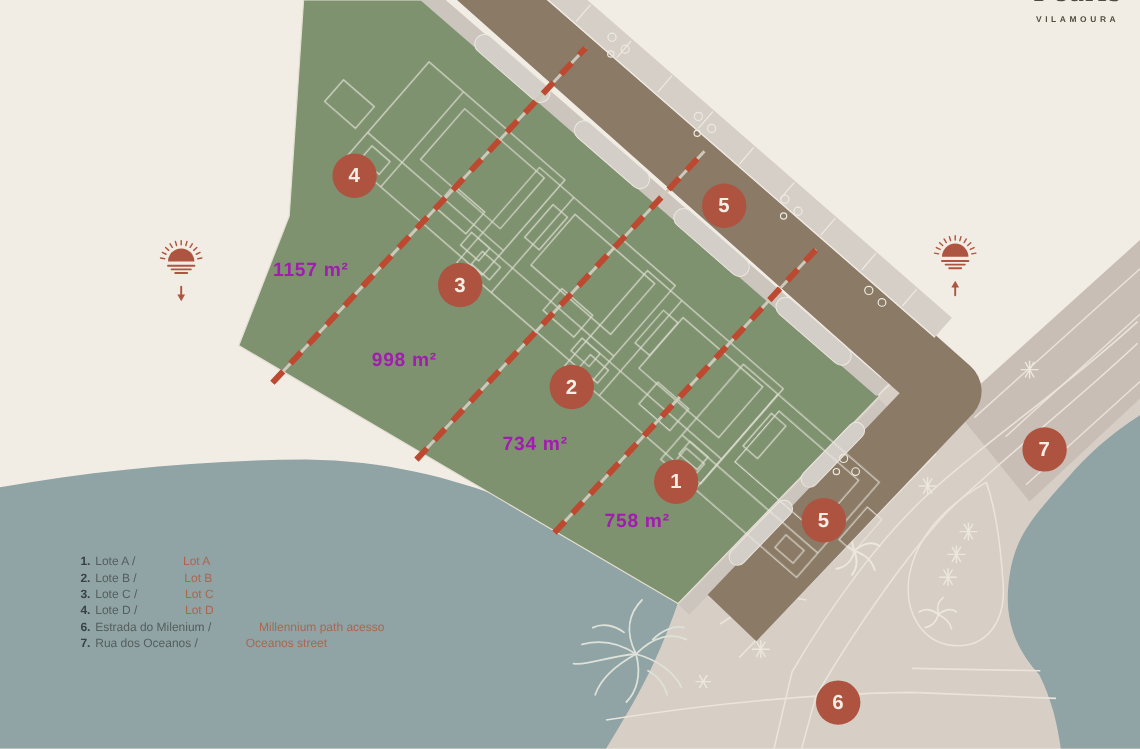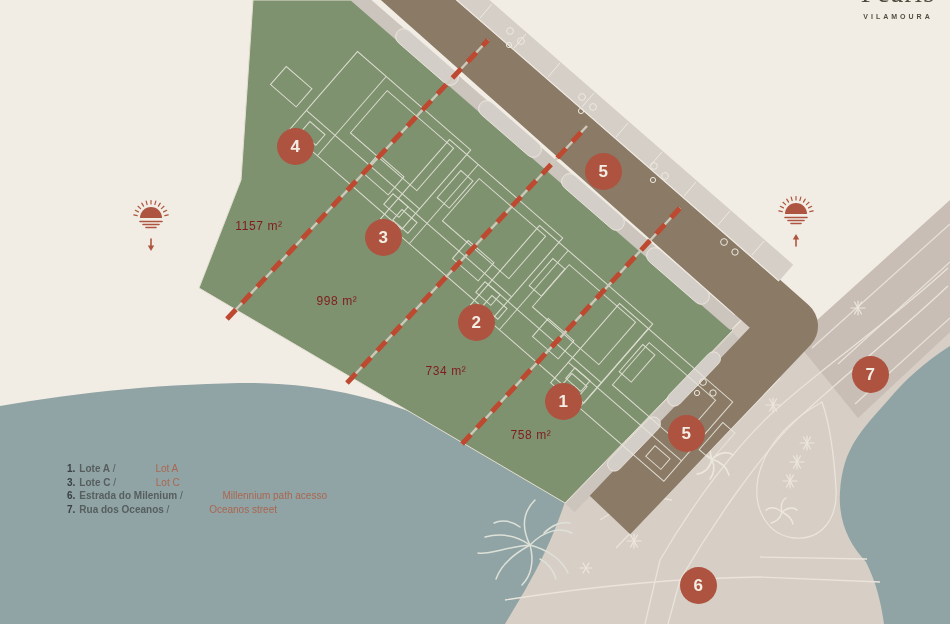--- a/index.html
+++ b/index.html
@@ -11,27 +11,27 @@
   .stage{position:absolute;inset:0;width:950px;height:624px;}
   svg.map{position:absolute;left:0;top:0;}
   .marker{
     position:absolute;width:37px;height:37px;border-radius:50%;
     background:#ae5340;color:#f3eee4;
     display:flex;align-items:center;justify-content:center;
     font-size:17px;font-weight:600;letter-spacing:.5px;
   }
   .area-label{
     position:absolute;transform:translate(-50%,-50%);
-    color:#7f1d1d;font-size:12px;font-weight:400;letter-spacing:.6px;
+    color:#a21caf;font-size:16px;font-weight:700;letter-spacing:.6px;
     white-space:nowrap;
   }
   .legend{position:absolute;left:67px;top:462px;font-size:10px;line-height:13.7px;white-space:nowrap;}
   .legend-row{height:13.7px;}
   .lg-num{font-weight:700;color:#394143;margin-right:4px;}
-  .lg-pt{color:#565e5e;font-weight:700;}
+  .lg-pt{color:#565e5e;font-weight:400;}
   .lg-sep{color:#565e5e;white-space:pre;}
   .lg-en{color:#aa6750;font-weight:500;margin-left:37px;}
   .brand{position:absolute;left:826px;top:-21px;width:144px;text-align:center;}
   .brand-name{
     font-family:"Liberation Serif", serif;
     font-size:28px;color:#4e4a3e;letter-spacing:1px;line-height:1;
   }
   .brand-sub{
     position:absolute;left:826px;top:13px;width:144px;text-align:center;
     font-size:7px;letter-spacing:3px;color:#514e40;font-weight:600;
@@ -313,21 +313,27 @@
   <div class="area-label" style="left:259px;top:226px;">1157 m²</div>
   <div class="area-label" style="left:337px;top:301px;">998 m²</div>
   <div class="area-label" style="left:446px;top:371px;">734 m²</div>
   <div class="area-label" style="left:531px;top:435px;text-align:right;">758 m²</div>
 
   <div class="legend">
     <div class="legend-row">
       <span class="lg-num">1.</span><span class="lg-pt">Lote A</span><span class="lg-sep"> / </span><span class="lg-en">Lot A</span>
     </div>
     <div class="legend-row">
+      <span class="lg-num">2.</span><span class="lg-pt">Lote B</span><span class="lg-sep"> / </span><span class="lg-en">Lot B</span>
+    </div>
+    <div class="legend-row">
       <span class="lg-num">3.</span><span class="lg-pt">Lote C</span><span class="lg-sep"> / </span><span class="lg-en">Lot C</span>
+    </div>
+    <div class="legend-row">
+      <span class="lg-num">4.</span><span class="lg-pt">Lote D</span><span class="lg-sep"> / </span><span class="lg-en">Lot D</span>
     </div>
     <div class="legend-row">
       <span class="lg-num">6.</span><span class="lg-pt">Estrada do Milenium</span><span class="lg-sep"> / </span><span class="lg-en">Millennium path acesso</span>
     </div>
     <div class="legend-row">
       <span class="lg-num">7.</span><span class="lg-pt">Rua dos Oceanos</span><span class="lg-sep"> / </span><span class="lg-en">Oceanos street</span>
     </div>
   </div>
 
   <div class="brand">

